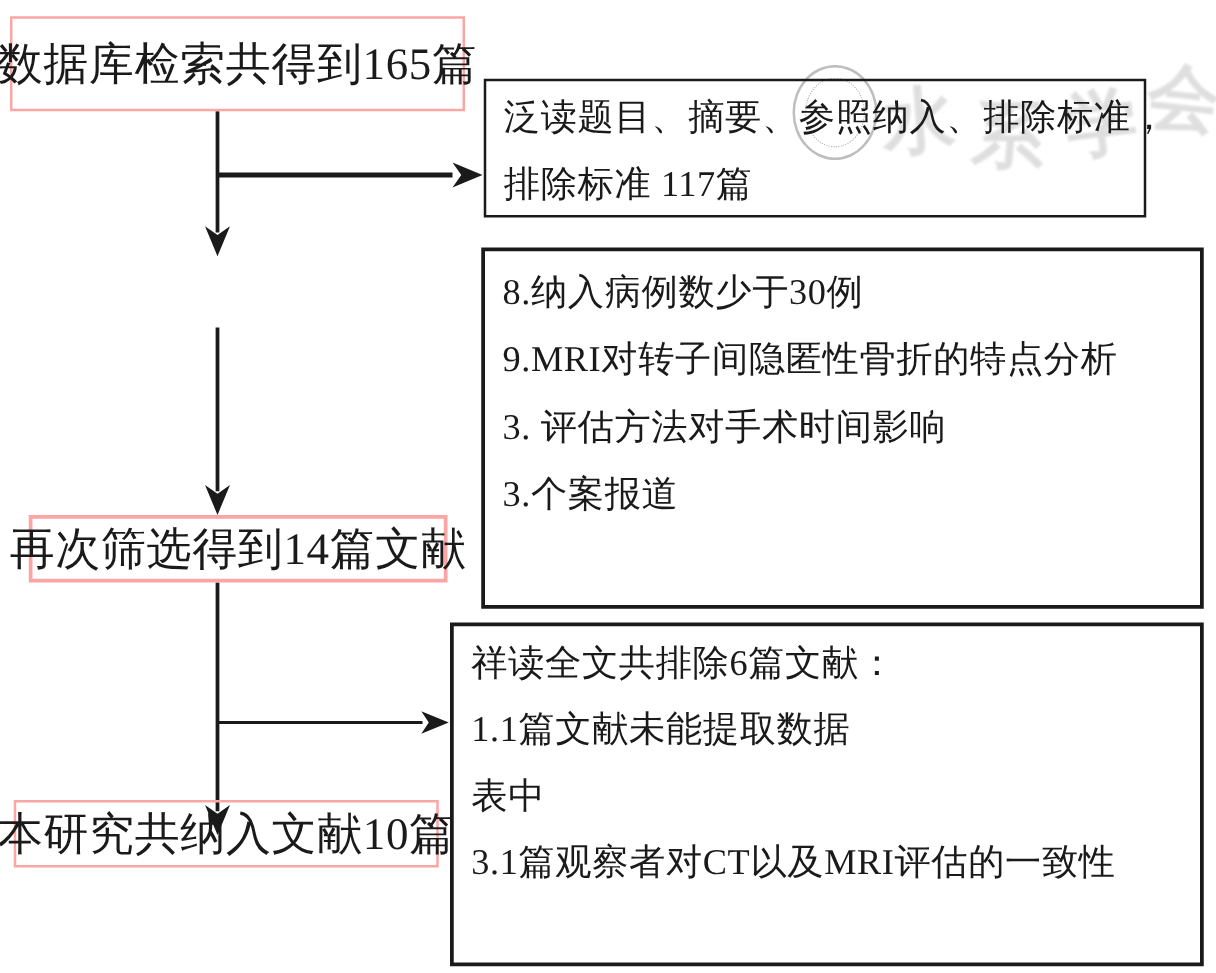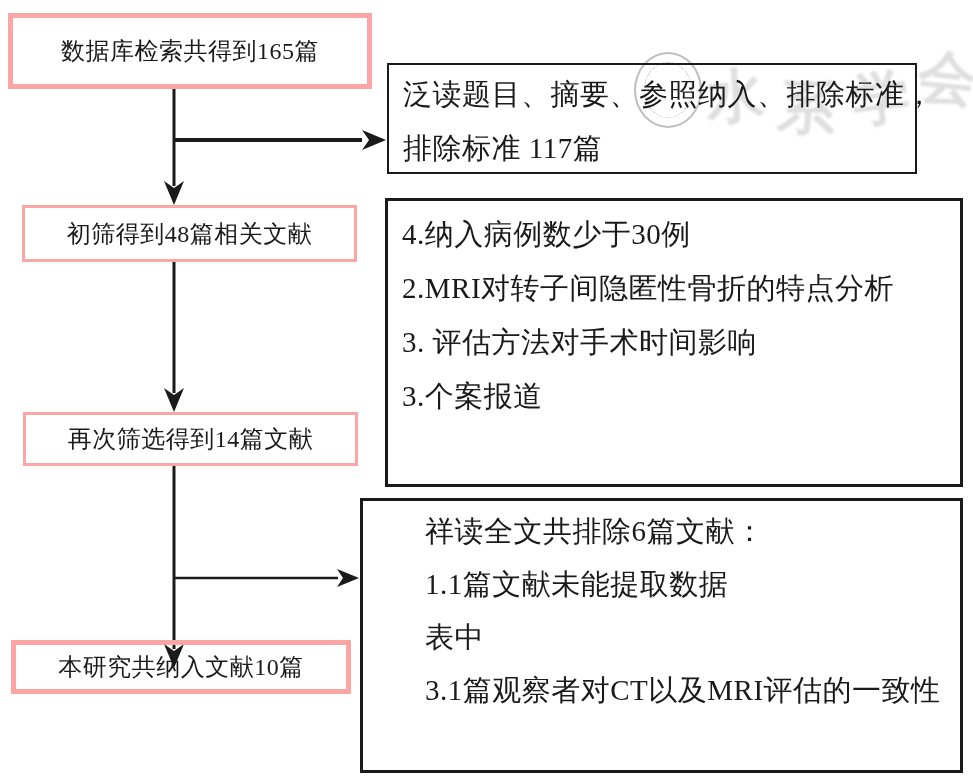--- a/index.html
+++ b/index.html
@@ -38,25 +38,25 @@
   }
   .wm-g1 { left: 706px; top: 58px; }
   .wm-g2 { left: 778px; top: 70px; transform: rotate(5deg); }
   .wm-g3 { left: 852px; top: 60px; transform: rotate(-7deg); }
   .wm-g4 { left: 918px; top: 40px; transform: rotate(6deg); }
   
   .fbox {
     position: absolute;
     z-index: 2;
     background: transparent;
-    border: 5px solid #fca5a5;
+    border: 2px solid #fca5a5;
     display: flex;
     align-items: center;
     justify-content: center;
-    font-size: 24px;
+    font-size: 36px;
     letter-spacing: .5px;
     white-space: nowrap;
   }
   #box-db       { left: 8px;  top: 13px;  width: 364px; height: 76px; }
   #box-initial  { left: 22px; top: 205px; width: 335px; height: 57px; border-width: 3px; }
   #box-second   { left: 23px; top: 412px; width: 335px; height: 54px; border-width: 3px; text-align: right; }
   #box-included { left: 11px; top: 640px; width: 340px; height: 54px; }
   
   .rbox {
     position: absolute;
@@ -64,21 +64,21 @@
     background: transparent;
     border: 2px solid #1a1a1a;
     font-size: 29px;
     letter-spacing: .5px;
     padding: 6px 0 0 14px;
   }
   .rbox .line { line-height: 54px; white-space: nowrap; }
   #rbox-1 { left: 387px; top: 63px;  width: 530px; height: 111px; padding-top: 2px; }
   #rbox-2 { left: 385px; top: 198px; width: 578px; height: 289px; border-width: 3px; }
   #rbox-3 { left: 360px; top: 498px; width: 603px; height: 275px; border-width: 3px; padding-top: 4px; }
-  #rbox-3 .line { line-height: 53px; margin-left: 48px; }
+  #rbox-3 .line { line-height: 53px; }
   
   #arrow-layer {
     position: absolute; left: 0; top: 0; z-index: 1;
     pointer-events: none;
   }
   #arrow-layer path { stroke: #1a1a1a; fill: none; }
   #arrow-layer polygon { fill: #1a1a1a; stroke: none; }
 </style>
 </head>
 <body>
@@ -107,38 +107,35 @@
     <path d="M174 466 V649" stroke-width="3"></path>
     <polygon points="174,668 164,644 174,651 184,644"></polygon>
 
     <path d="M175 578 H338" stroke-width="2.5"></path>
     <polygon points="359,578 337,569 343,578 337,587"></polygon>
   </svg>
 
   <div class="fbox" id="box-db">
     <span>数据库检索共得到165篇</span>
   </div>
-  <div class="fbox" id="box-initial">
-    <span>初筛得到48篇相关文献</span>
-  </div>
   <div class="fbox" id="box-second">
     <span>再次筛选得到14篇文献</span>
   </div>
   <div class="fbox" id="box-included">
     <span>本研究共纳入文献10篇</span>
   </div>
 
   <div class="rbox" id="rbox-1">
     <div class="line">泛读题目、摘要、参照纳入、排除标准，</div>
     <div class="line">排除标准 117篇</div>
   </div>
 
   <div class="rbox" id="rbox-2">
-    <div class="line">4.纳入病例数少于30例</div>
-    <div class="line">2.MRI对转子间隐匿性骨折的特点分析</div>
+    <div class="line">8.纳入病例数少于30例</div>
+    <div class="line">9.MRI对转子间隐匿性骨折的特点分析</div>
     <div class="line">3. 评估方法对手术时间影响</div>
     <div class="line">3.个案报道</div>
   </div>
 
   <div class="rbox" id="rbox-3">
     <div class="line">祥读全文共排除6篇文献：</div>
     <div class="line">1.1篇文献未能提取数据</div>
     <div class="line">表中</div>
     <div class="line">3.1篇观察者对CT以及MRI评估的一致性</div>
   </div>

